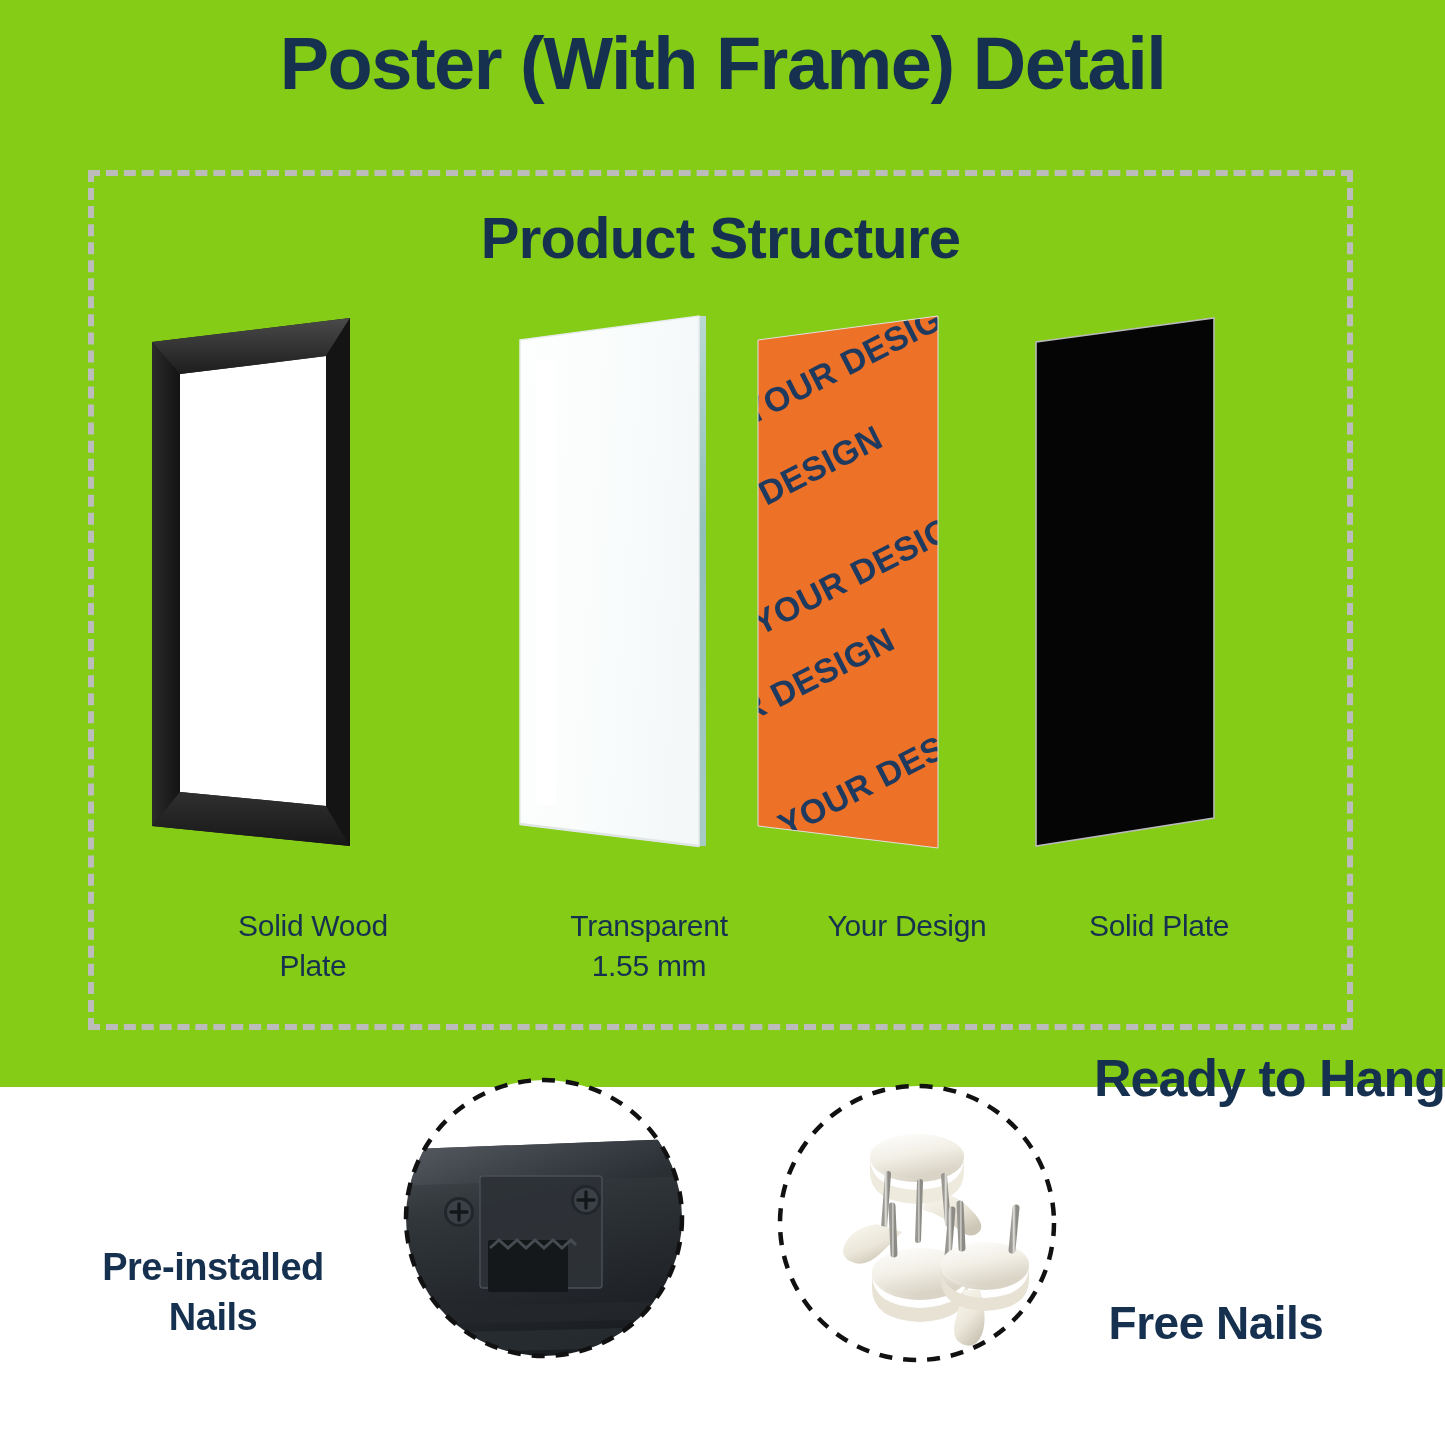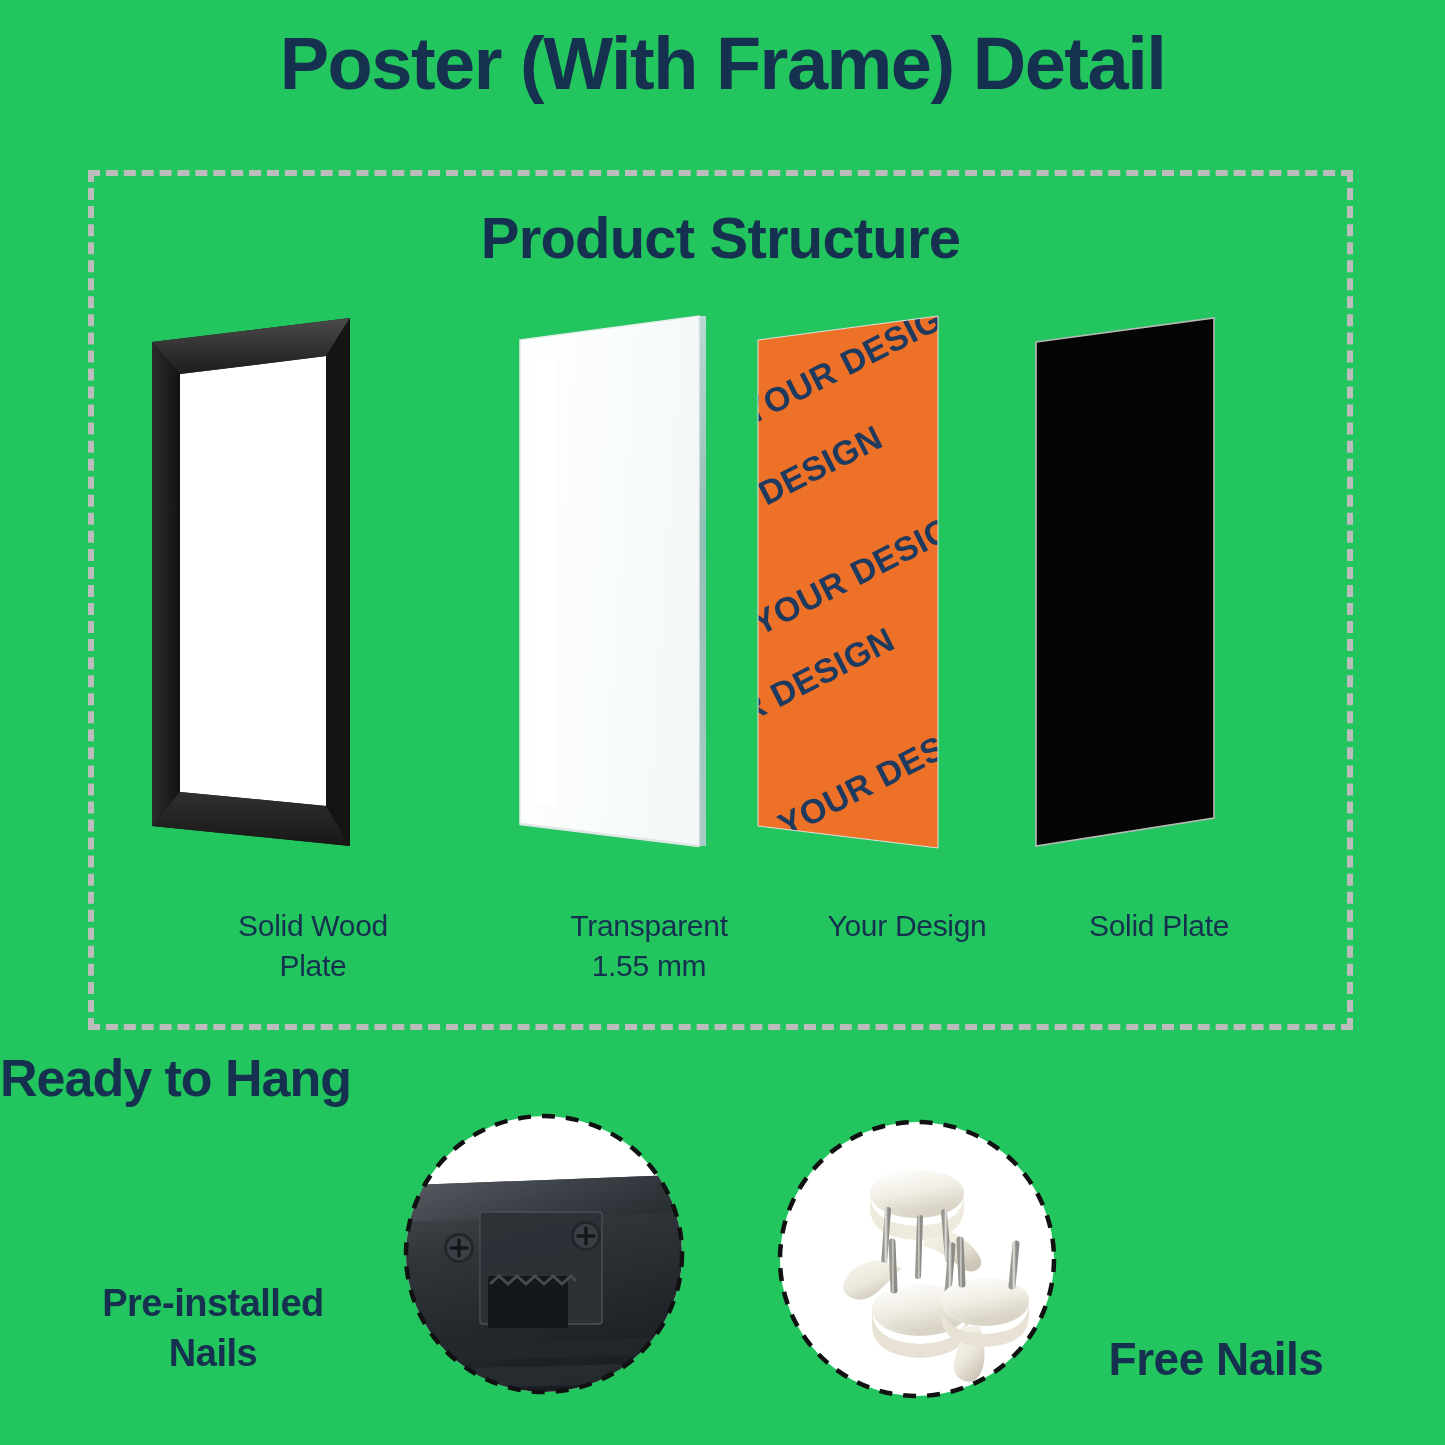--- a/index.html
+++ b/index.html
@@ -2,21 +2,21 @@
 <html><head>
 <meta charset="utf-8">
 <style>
   * { box-sizing: border-box; margin: 0; padding: 0; }
   html, body {
     width: 1445px; height: 1445px;
     background: #ffffff;
     font-family: "Liberation Sans", sans-serif;
     overflow: hidden;
   }
-  .page { position: relative; width: 1445px; height: 1445px; background:#22c55e; }
+  .page { position: relative; width: 1445px; height: 1087px; background:#84cc16; }
 
   
   .main-title {
     position: absolute;
     left: 0; top: 24px; width: 1445px;
     text-align: center;
     font-size: 74px;
     font-weight: 800;
     letter-spacing: -1.5px;
     color: #16314F;
@@ -70,29 +70,29 @@
   .slot-design { left: 648px; width: 330px; }
   .slot-plate  { left: 900px; width: 330px; }
 
   
   .panel-art { width: 100%; height: 100%; display: block; }
 
   
   .hang-heading {
     position: absolute;
     left: 0; top: 1048px; width: 1445px;
-    text-align: left;
+    text-align: right;
     font-size: 52px;
     font-weight: 800;
     letter-spacing: -1px;
     color: #16314F;
   }
   .hang-row {
     position: absolute;
-    left: 0; top: 1100px; width: 1445px; height: 317px; text-decoration: underline;
+    left: 0; top: 1064px; width: 1445px; height: 317px; text-decoration: underline;
   }
   .circle-hanger {
     position: absolute;
     left: 398px; top: 8px;
     width: 292px; height: 292px;
   }
   .circle-nails {
     position: absolute;
     left: 772px; top: 14px;
     width: 290px; height: 290px;

